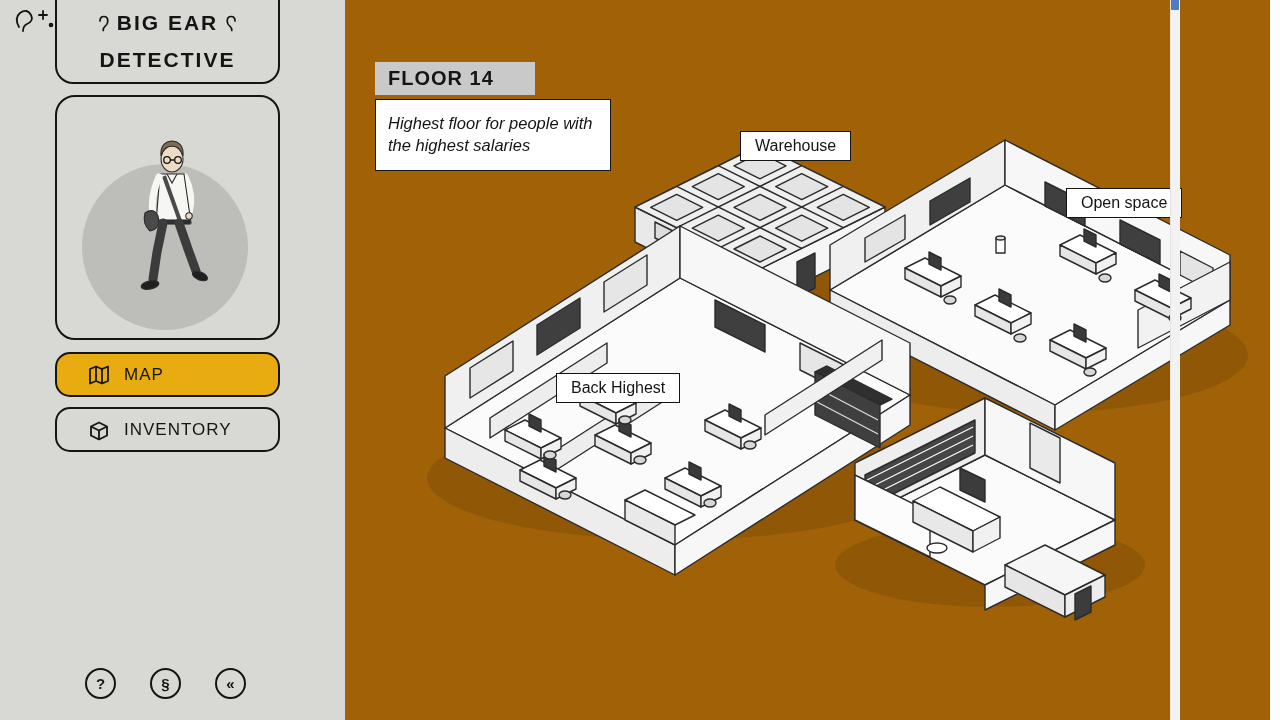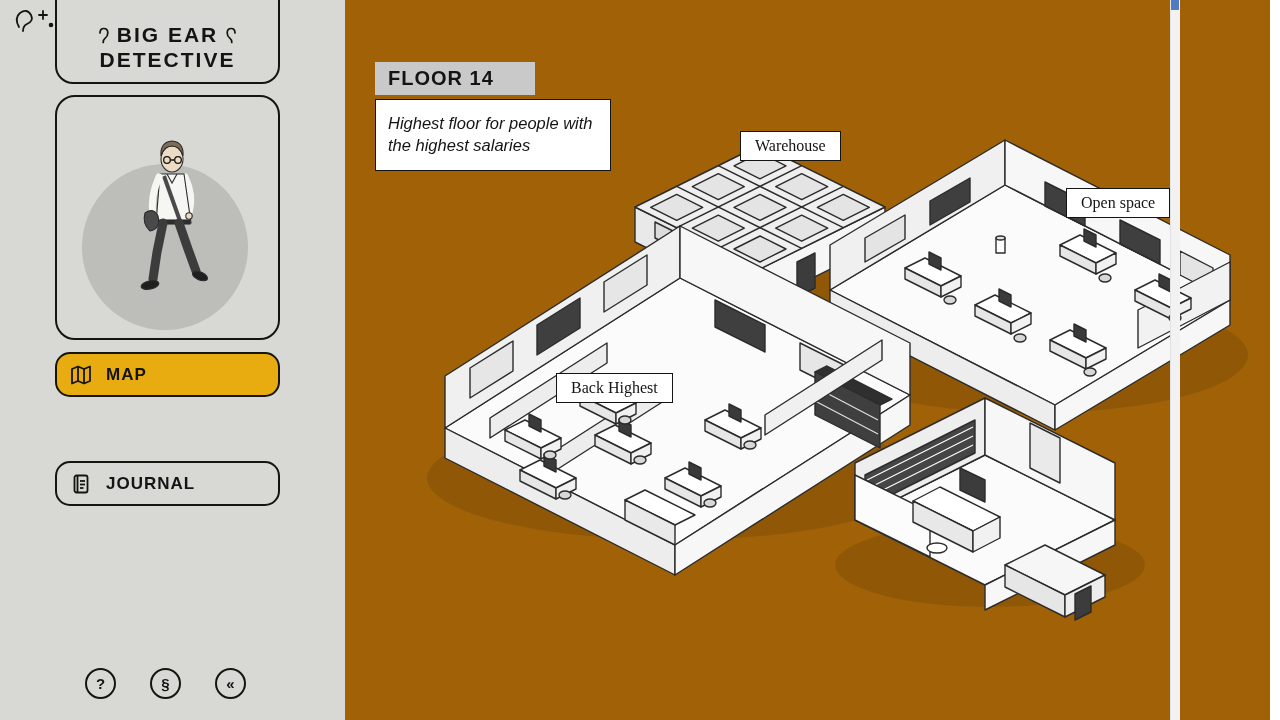--- a/index.html
+++ b/index.html
@@ -7,42 +7,42 @@
     font-family:"Liberation Sans",sans-serif;color:#141414}
   .screen{position:relative;width:1180px;height:720px}
 
   
   .sidebar{position:absolute;left:0;top:0;width:345px;height:720px;background:#d8d8d4}
   .corner-doodle{position:absolute;left:10px;top:5px}
   .logo-card{position:absolute;left:55px;top:-24px;width:225px;height:108px;
     background:#d8d8d4;border:2px solid #15150f;border-radius:18px;
     display:flex;flex-direction:column;align-items:center;justify-content:flex-end;padding-bottom:10px}
   .logo-line1{display:flex;align-items:center;gap:7px;font-weight:800;font-size:21px;letter-spacing:2px}
-  .logo-line2{font-weight:800;font-size:21px;letter-spacing:2px;margin-top:1px}
+  .logo-line2{font-weight:800;font-size:21px;letter-spacing:2px;margin-top:13px}
   .portrait-card{position:absolute;left:55px;top:95px;width:225px;height:245px;
     background:#d8d8d4;border:2px solid #15150f;border-radius:20px;overflow:hidden}
   .nav-btn{position:absolute;left:55px;width:225px;height:45px;background:#d8d8d4;
     border:2.5px solid #15150f;border-radius:15px;display:flex;align-items:center;gap:13px;
-    padding-left:12px;font-family:inherit;font-weight:700;font-size:17px;letter-spacing:1px;
+    padding-left:30px;font-family:inherit;font-weight:400;font-size:17px;letter-spacing:1px;
     color:#141414;cursor:pointer;text-align:left}
   .nav-btn.active{background:#e9ac10}
   .btn-map{top:352px}.btn-inventory{top:407px}.btn-journal{top:461px}
   .circle-btn{position:absolute;top:668px;width:31px;height:31px;border-radius:50%;
     border:2px solid #15150f;background:transparent;font-family:inherit;font-weight:700;
     font-size:15px;display:flex;align-items:center;justify-content:center;cursor:pointer;color:#141414}
   .cb-help{left:85px}.cb-sound{left:150px}.cb-back{left:215px}
 
   
   .main{position:absolute;left:345px;top:0;width:925px;height:720px;background:#a16207}
   .map-svg{position:absolute;left:0;top:0}
   .floor-title{position:absolute;left:30px;top:62px;width:160px;height:33px;background:#c9c9c9;
     font-weight:700;font-size:20px;letter-spacing:1px;display:flex;align-items:center;padding-left:13px}
   .floor-subtitle{position:absolute;left:30px;top:99px;width:236px;background:#fff;
     border:1.5px solid #141414;padding:13px 12px;font-style:italic;font-size:16.5px;line-height:1.32}
-  .room-label{position:absolute;background:#fff;border:1.6px solid #141414;font-family:Liberation Serif, serif;
+  .room-label{position:absolute;background:#fff;border:1.6px solid #141414;font-family:Liberation Sans, sans-serif;
     font-size:16px;padding:5px 14px;color:#141414;cursor:pointer;white-space:nowrap}
   .room-label.accent{background:#e9ac10;font-weight:700}
   .lbl-warehouse{left:395px;top:131px}
   .lbl-openspace{left:721px;top:188px}
   .lbl-backoffice{left:211px;top:373px}
   .lbl-coffee{left:562px;top:444px}
 
   
   .scrollbar{position:absolute;right:0;top:0;width:10px;height:720px;background:#f2f2f2;border-left:1px solid #e2e2e2}
   .scroll-thumb{position:absolute;top:0;right:1px;width:8px;height:10px;background:#4e7bc4}
@@ -113,33 +113,31 @@
       <svg width="24" height="24" viewBox="0 0 24 24">
         <g stroke="#15150f" stroke-width="1.8" fill="none" stroke-linejoin="round">
           <path d="M3,6 L9,3.5 L15,6 L21,3.5 L21,18 L15,20.5 L9,18 L3,20.5 Z"></path>
           <line x1="9" y1="3.5" x2="9" y2="18"></line>
           <line x1="15" y1="6" x2="15" y2="20.5"></line>
         </g>
       </svg>
       <span>MAP</span>
     </button>
 
-
-    <button class="nav-btn btn-journal">
+    <button class="nav-btn btn-inventory">
       <svg width="24" height="24" viewBox="0 0 24 24">
         <g stroke="#15150f" stroke-width="1.8" fill="none" stroke-linejoin="round">
-          <rect x="5.5" y="3.5" width="13" height="17" rx="2"></rect>
-          <line x1="8.5" y1="3.5" x2="8.5" y2="20.5"></line>
-          <line x1="11" y1="9" x2="16" y2="9"></line>
-          <line x1="11" y1="12.5" x2="16" y2="12.5"></line>
-          <line x1="11" y1="16" x2="14.5" y2="16"></line>
+          <path d="M4,8.5 L12,4.5 L20,8.5 L20,17.5 L12,21.5 L4,17.5 Z"></path>
+          <path d="M4,8.5 L12,12.5 L20,8.5"></path>
+          <line x1="12" y1="12.5" x2="12" y2="21.5"></line>
         </g>
       </svg>
-      <span>JOURNAL</span>
+      <span>INVENTORY</span>
     </button>
+
 
     <button class="circle-btn cb-help">?</button>
     <button class="circle-btn cb-sound">§</button>
     <button class="circle-btn cb-back">«</button>
   </aside>
 
   <main class="main">
 
     <svg class="map-svg" width="925" height="720" viewBox="0 0 925 720">
       <defs>

